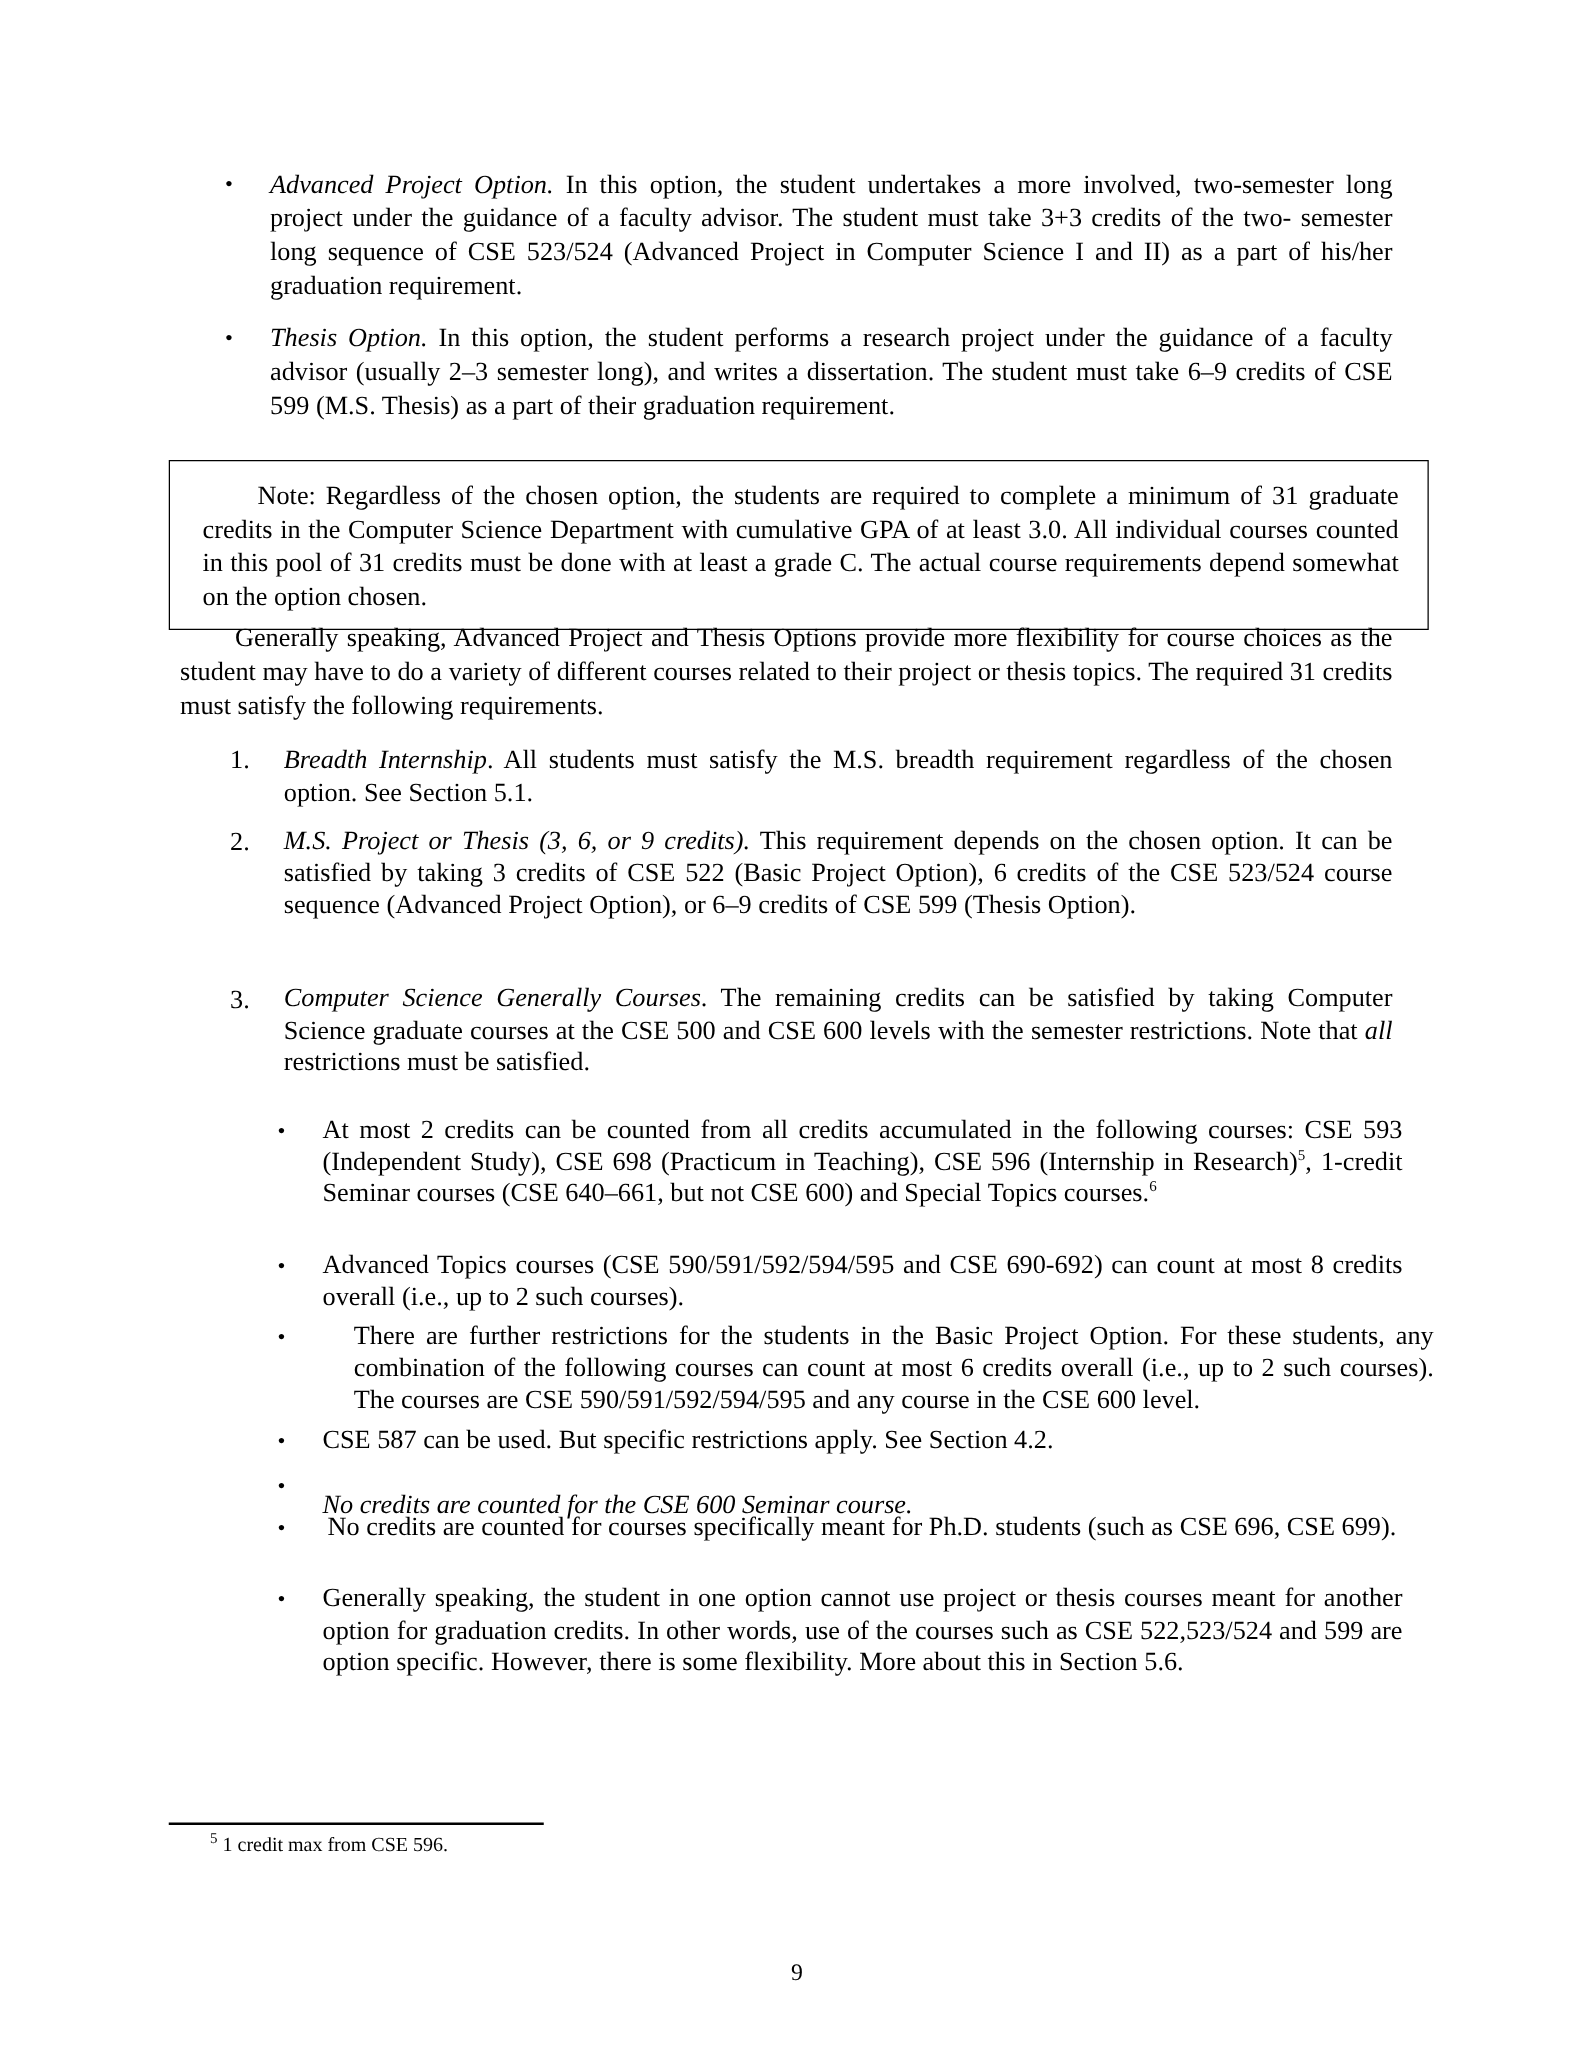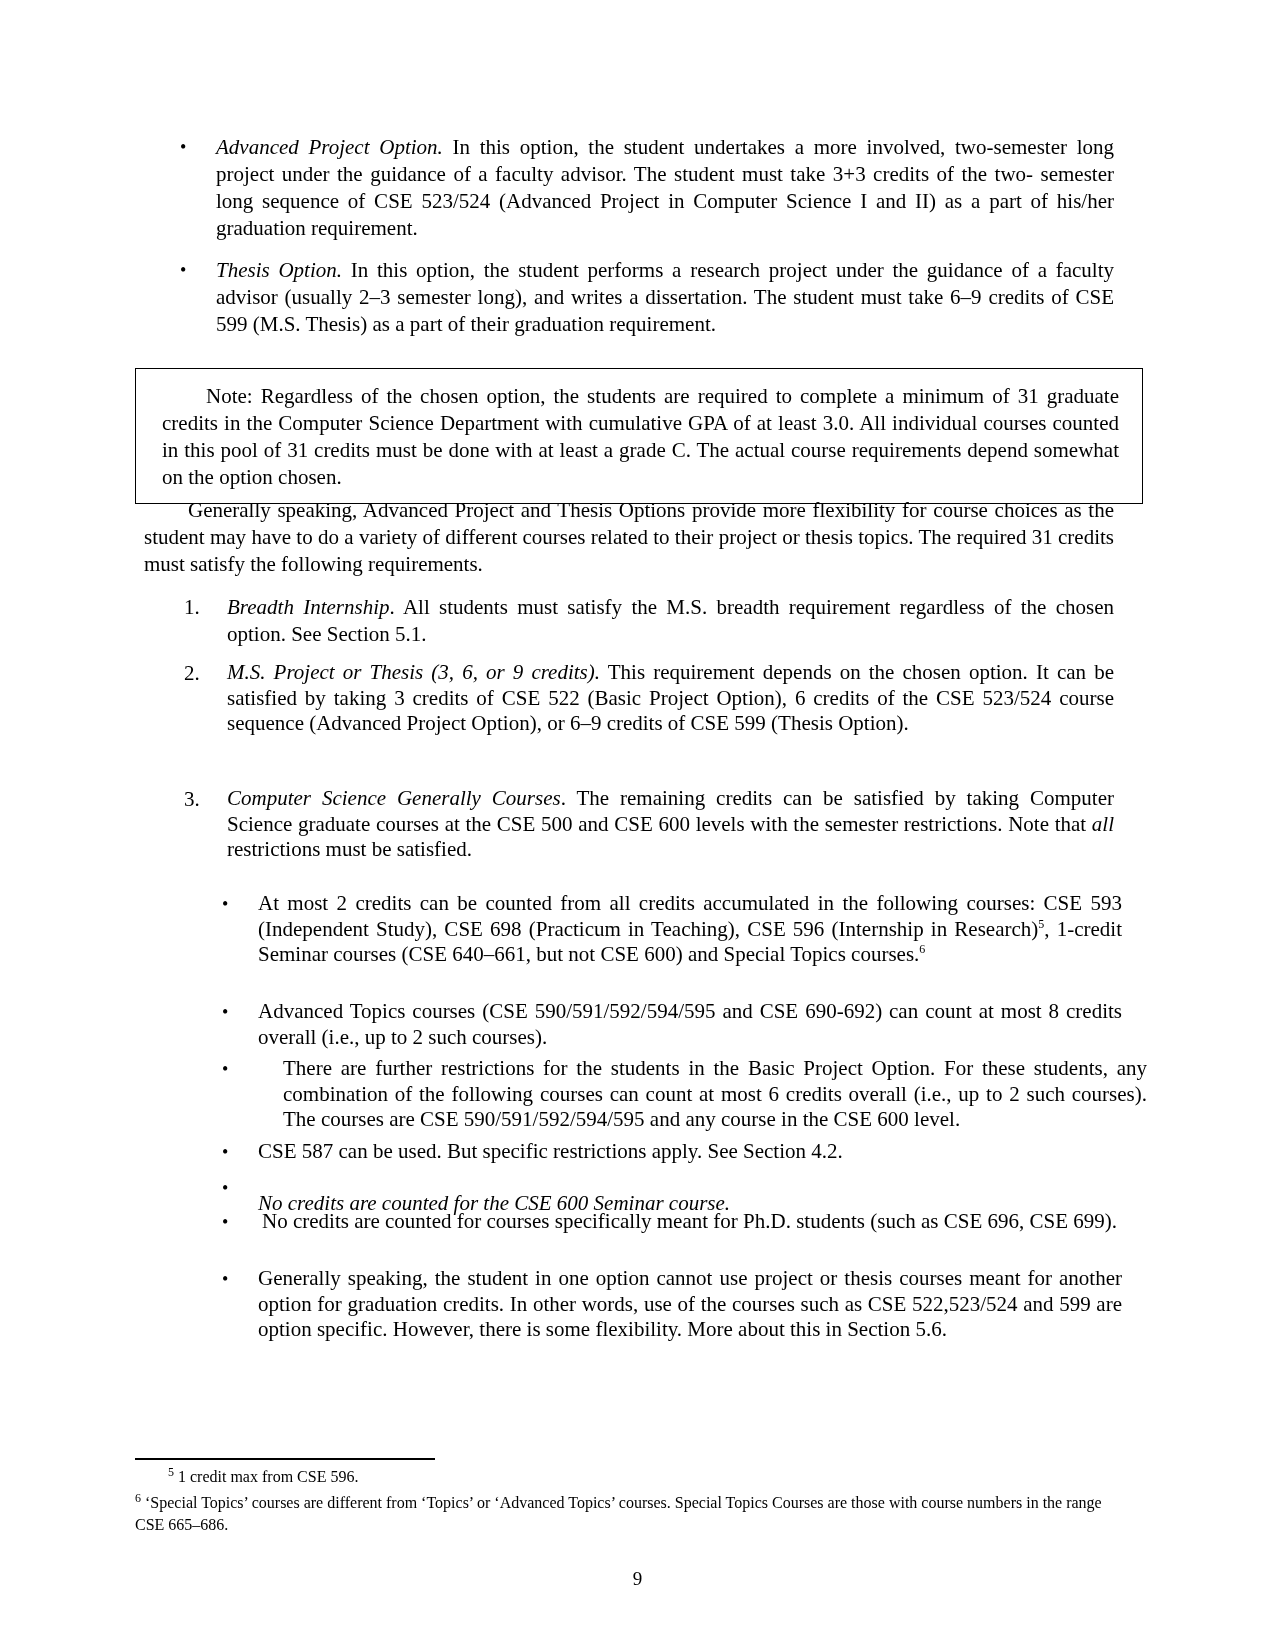--- a/index.html
+++ b/index.html
@@ -89,16 +89,15 @@
 
   <div class="bullet-item" style="left:222px; top:1266px;">
     <span class="bullet-glyph" style="left:0; top:0;">•</span>
     <div class="bullet-body txt" style="left:36px; top:0; width:864px; line-height:25.5px;">Generally speaking, the student in one option cannot use project or thesis courses meant for another option for graduation credits. In other words, use of the courses such as CSE 522,523/524 and 599 are option specific. However, there is some flexibility. More about this in Section 5.6.</div>
   </div>
 
   <div class="footrule"></div>
 
   <div class="fn" style="left:135px; top:1466px; width:980px;margin-left:33px;"><sup>5</sup><span> 1 credit max from CSE 596.</span></div>
 
-  <div class="fn" style="left:135px; top:1492px; width:985px;"><sup>6</sup><span> ‘Special Topics’ courses are different from ‘Topics’ or ‘Advanced Topics’ courses. Special Topics Courses are those with course numbers in the range CSE 665–686.</span></div>
 
   <div class="pagenum">9</div>
 </div>
 
 </body></html>

